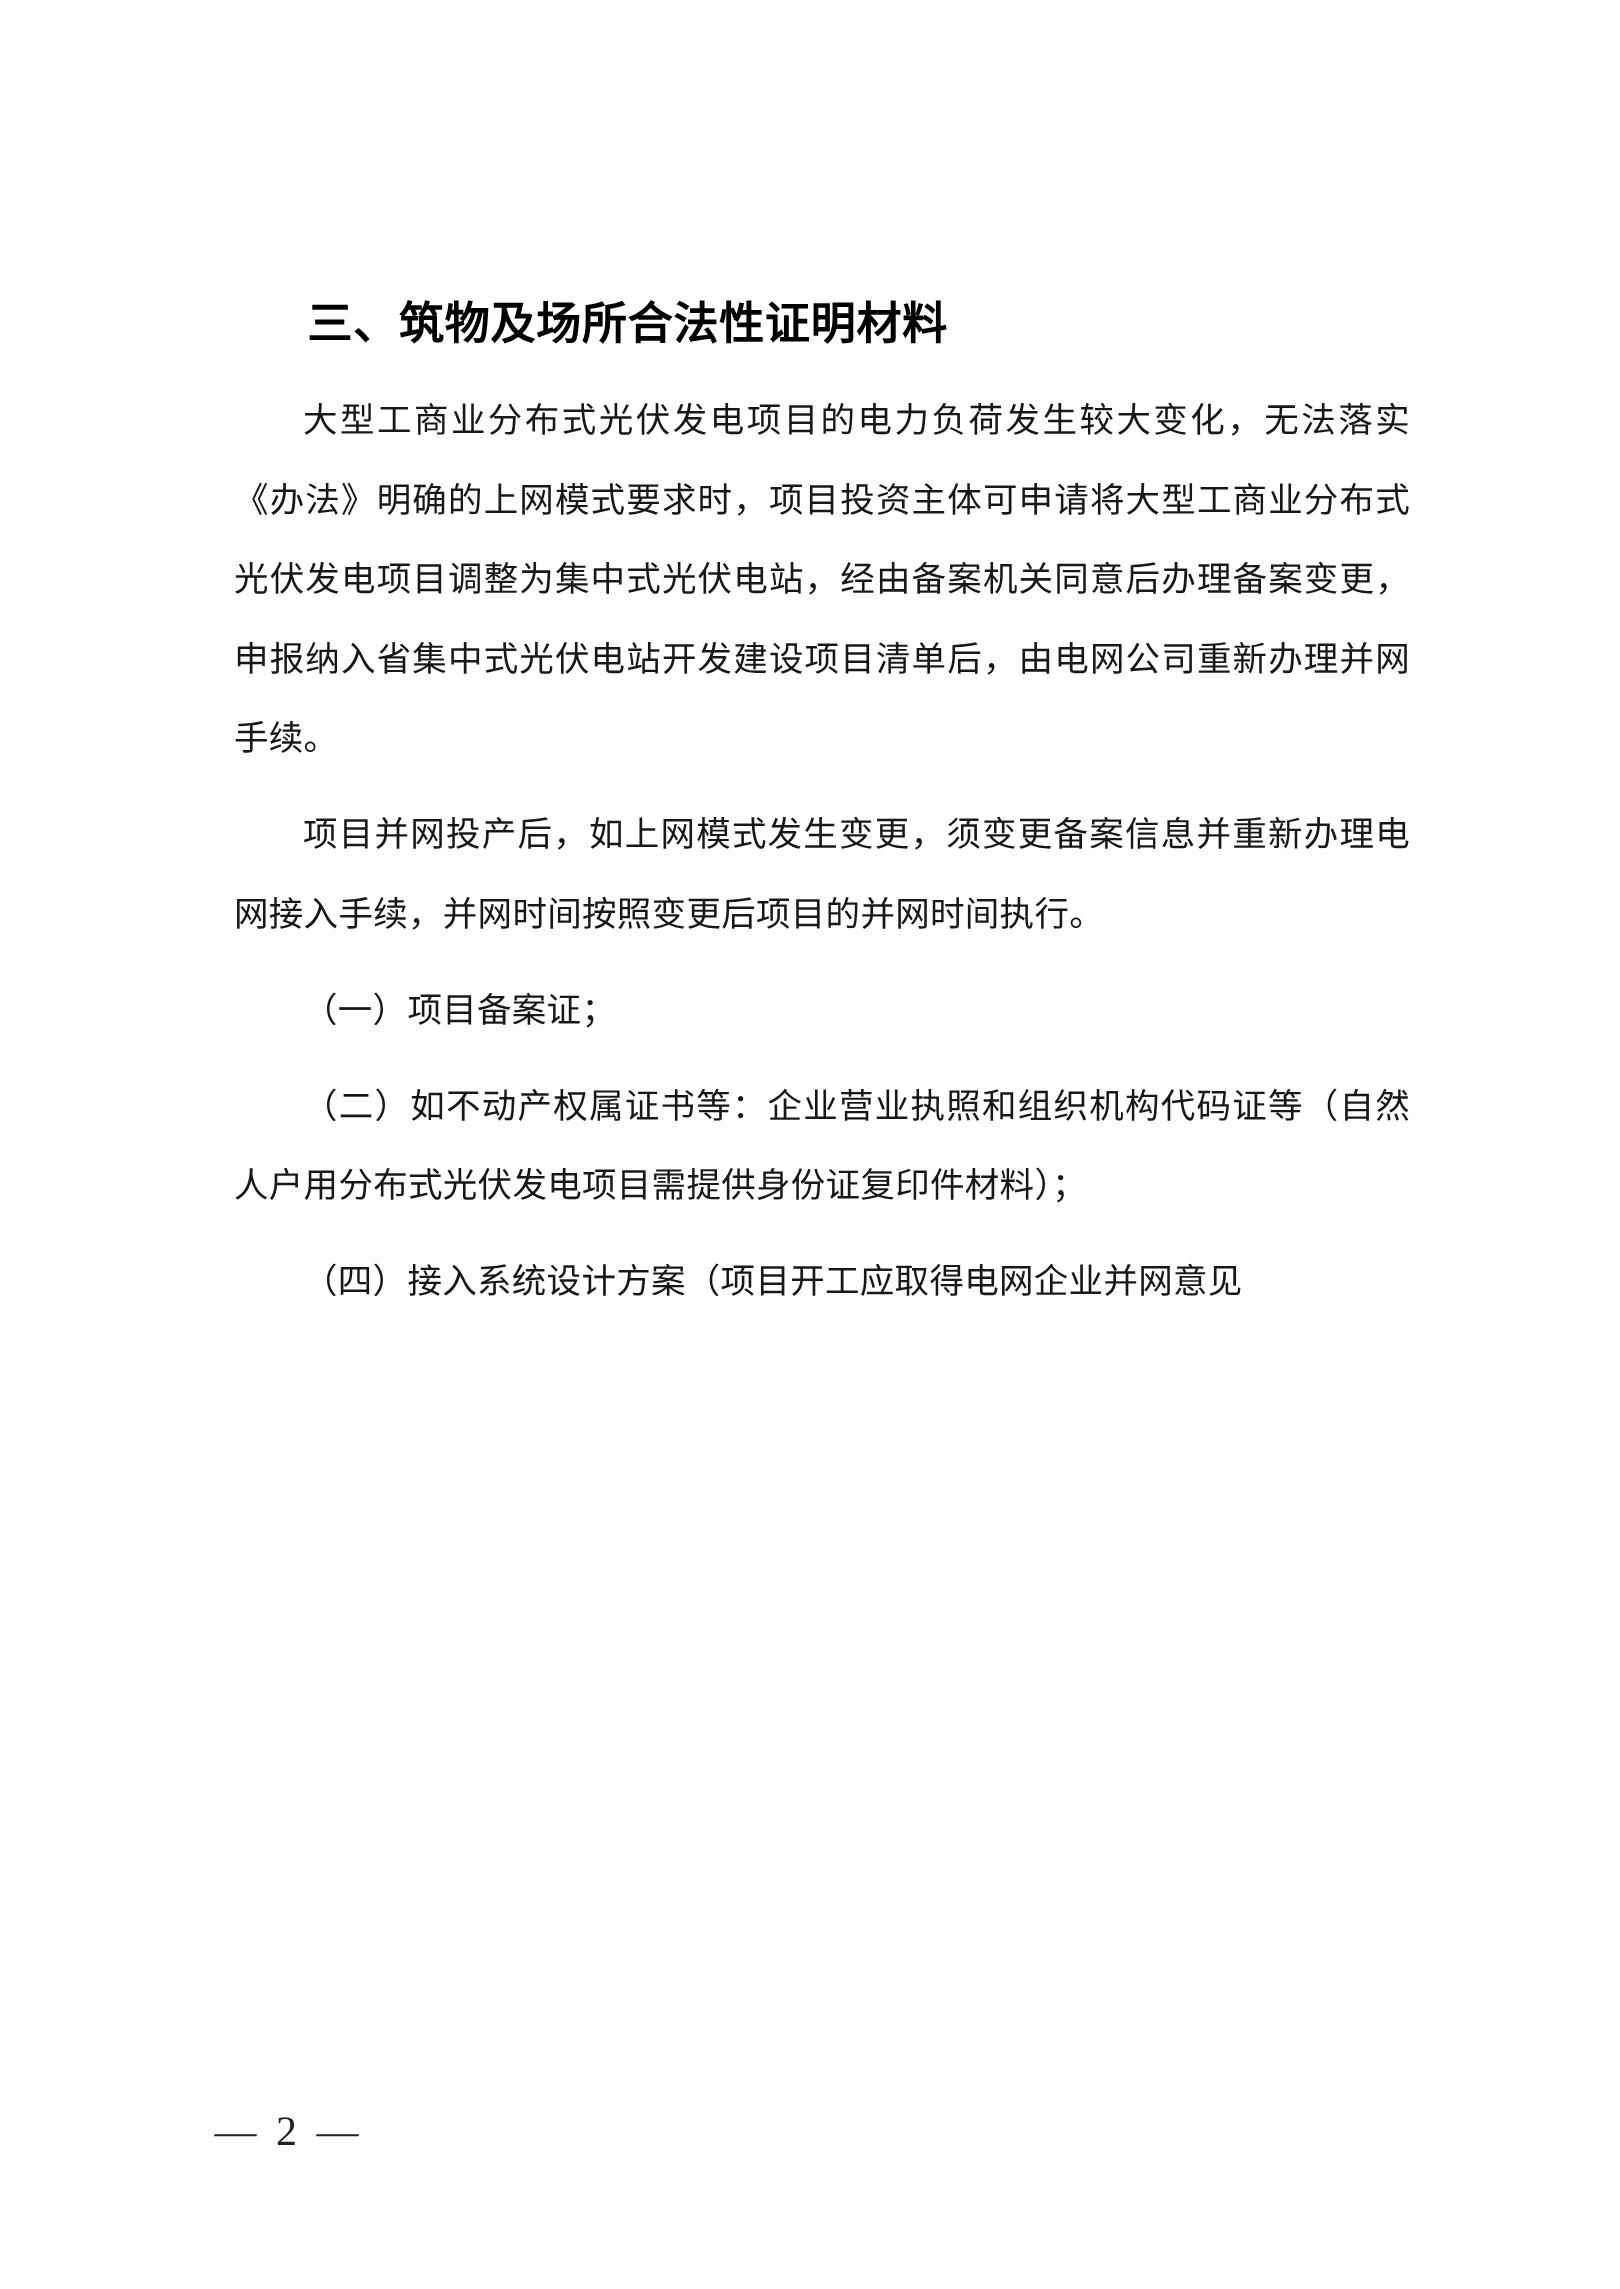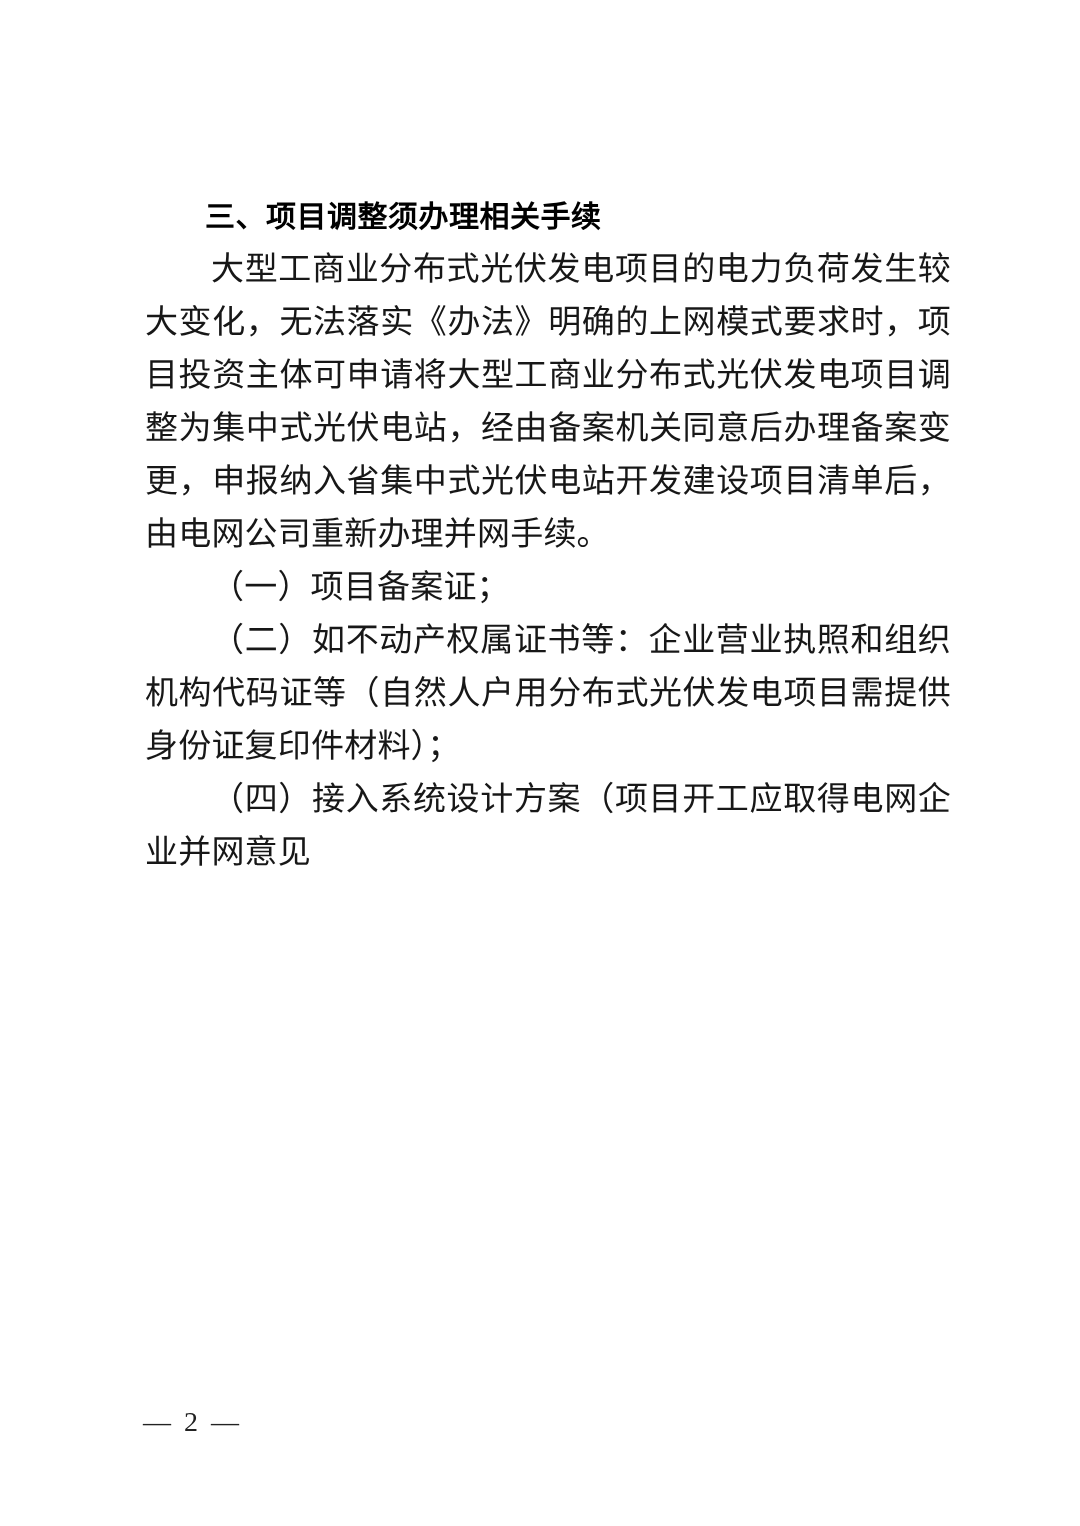--- a/index.html
+++ b/index.html
@@ -16,22 +16,22 @@
     font-family: "Liberation Serif", "DejaVu Serif", serif;
     color: #171717;
   }
   .content {
     position: absolute;
     left: 145px;
     top: 190px;
     width: 806px;
   }
   .content p {
-    margin: 0;
-    font-size: 33px;
+    margin: 11px;
+    font-size: 23px;
     line-height: 53px;
     text-align: justify;
     text-justify: inter-ideograph;
     text-indent: 2em;
     letter-spacing: 0.2px;
     font-family: "Liberation Serif", "DejaVu Serif", serif;
   }
   .content h2 {
     margin: 0;
     font-size: 30px;
@@ -51,20 +51,21 @@
     letter-spacing: 3px;
     color: #222222;
     font-family: "Liberation Serif", "DejaVu Serif", serif;
   }
 </style>
 </head>
 <body>
 
 <div class="page">
   <div class="content">
-    <h2>三、项目调整须办理相关手续</h2>
+    <h2>三、筑物及场所合法性证明材料</h2>
     <p>大型工商业分布式光伏发电项目的电力负荷发生较大变化，无法落实《办法》明确的上网模式要求时，项目投资主体可申请将大型工商业分布式光伏发电项目调整为集中式光伏电站，经由备案机关同意后办理备案变更，申报纳入省集中式光伏电站开发建设项目清单后，由电网公司重新办理并网手续。</p>
+    <p>项目并网投产后，如上网模式发生变更，须变更备案信息并重新办理电网接入手续，并网时间按照变更后项目的并网时间执行。</p>
     <p>（一）项目备案证；</p>
     <p>（二）如不动产权属证书等：企业营业执照和组织机构代码证等（自然人户用分布式光伏发电项目需提供身份证复印件材料）；</p>
     <p>（四）接入系统设计方案（项目开工应取得电网企业并网意见</p>
   </div>
   <div class="footer">— 2 —</div>
 </div>
 
 </body></html>

